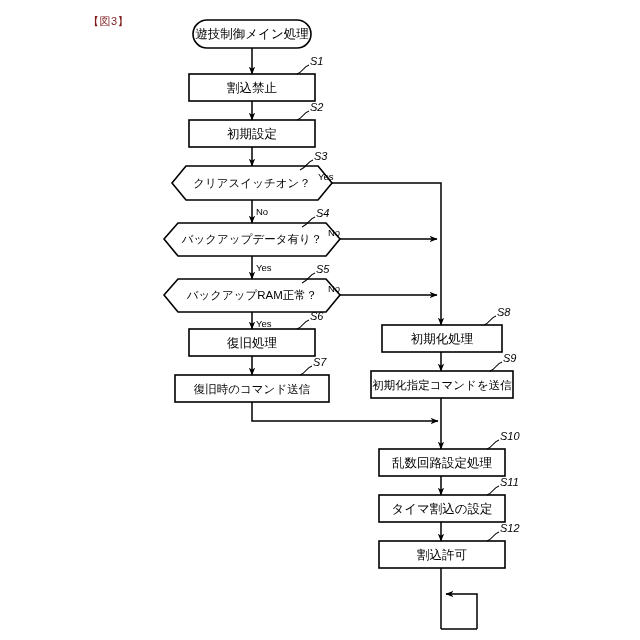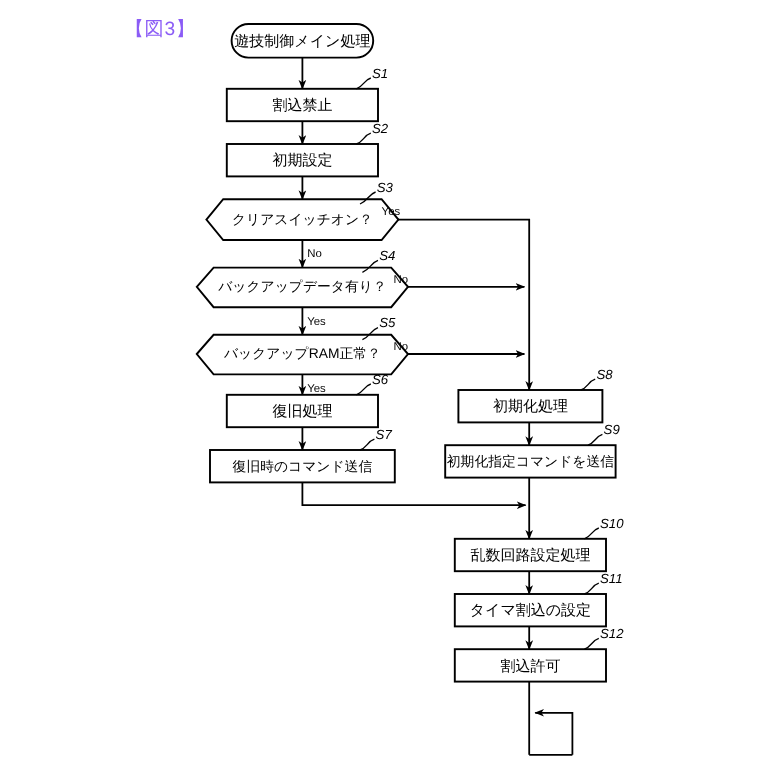--- a/index.html
+++ b/index.html
@@ -20,25 +20,25 @@
   }
   #fig-svg {
     position: absolute;
     left: 0;
     top: 0;
     width: 640px;
     height: 640px;
   }
   .fig-label {
     position: absolute;
-    left: 104px;
+    left: 88px;
     top: 14px;
-    font-size: 16px;
+    font-size: 11px;
     letter-spacing: 0.5px;
-    color: #8b5cf6;
+    color: #7f1d1d;
     white-space: nowrap;
   }
   
   text {
     fill: #000000;
     font-family: "Liberation Sans", "DejaVu Sans", sans-serif;
   }
   .node-label {
     font-size: 12.5px;
     text-anchor: middle;

